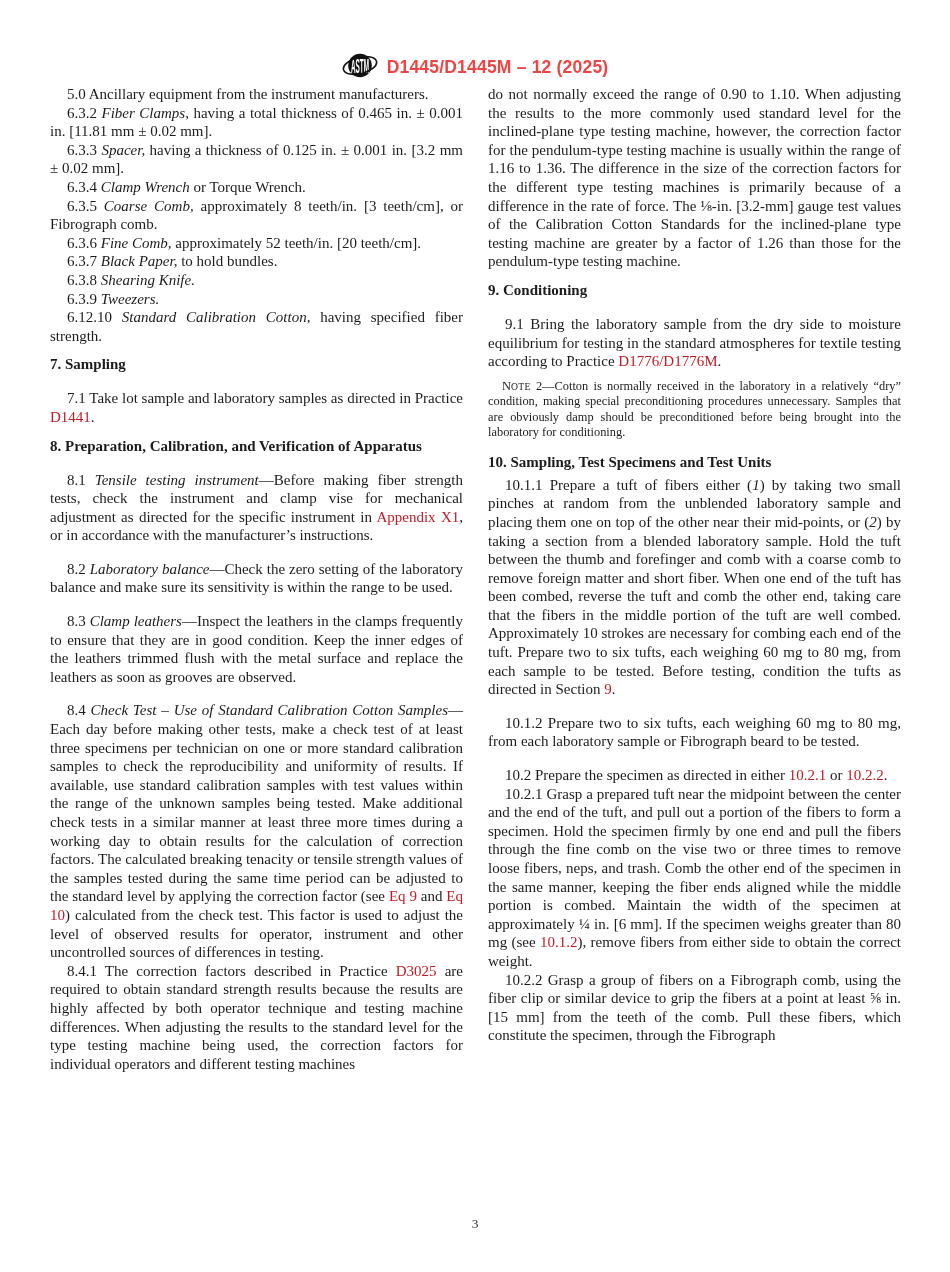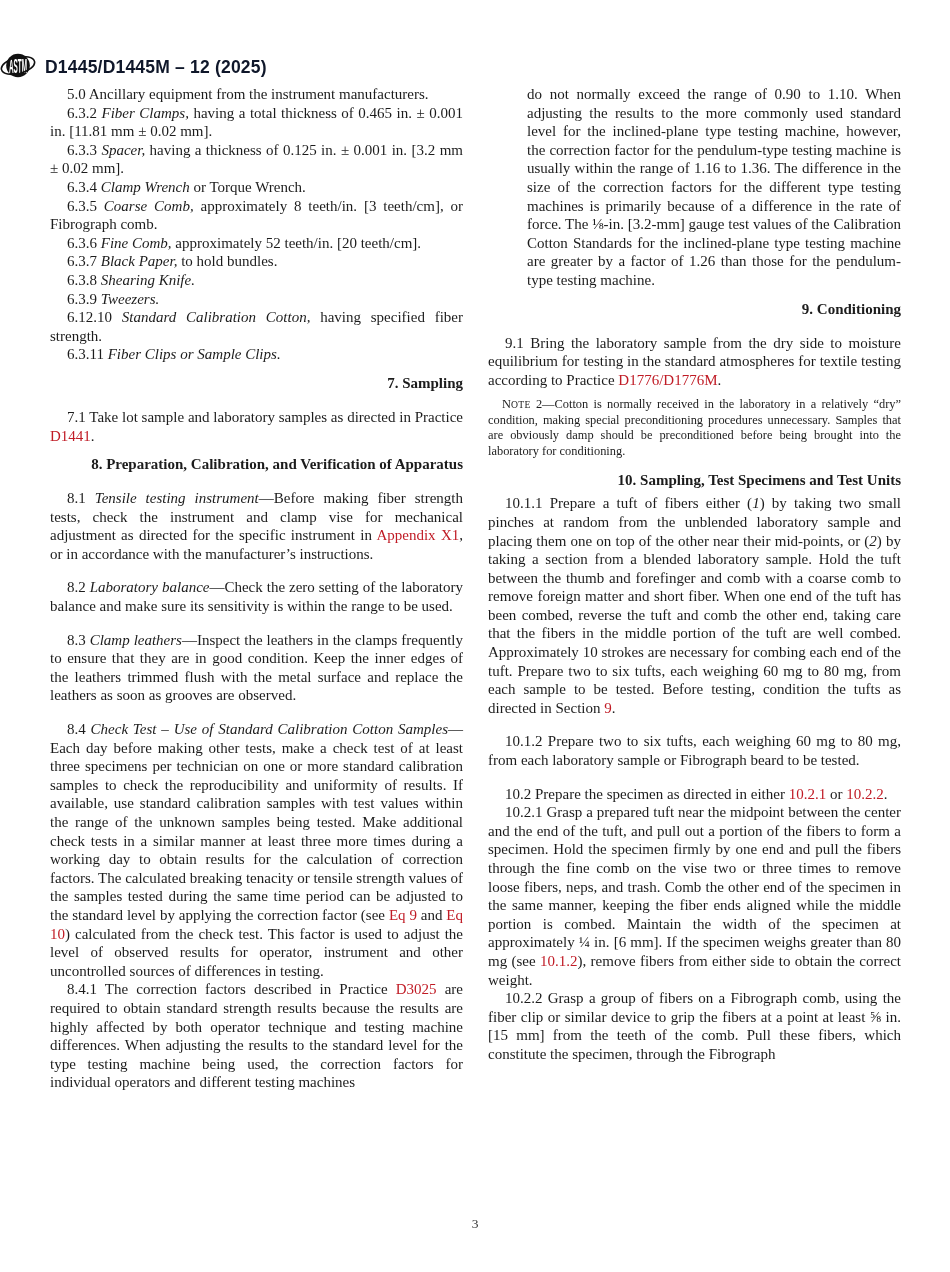--- a/index.html
+++ b/index.html
@@ -8,45 +8,45 @@
   body {
     width: 950px; height: 1272px;
     background: #ffffff;
     color: var(--ink);
     font-family: "Liberation Serif", serif;
     position: relative;
     overflow: hidden;
   }
   .page-header {
     position: absolute; top: 50px; left: 0; width: 100%;
-    display: flex; align-items: center; gap: 9px;
+    display: flex; justify-content: center; align-items: center; gap: 9px;
   }
   .doc-title {
     font-family: "Liberation Sans", sans-serif;
     font-weight: bold; font-size: 17.5px; letter-spacing: 0.2px;
-    color: #0f172a;
+    color: #ef4444;
   }
   .logo { display: inline-block; }
   .columns {
     position: absolute; top: 85px; left: 50px; width: 851px;
     display: flex; gap: 25px;
   }
   .col {
     width: 413px; flex: 0 0 413px;
     font-size: 15px; line-height: 18.6px;
     text-align: justify;
     hyphens: auto;
   }
   .blk { margin: 0; }
   h2.blk {
-    font-size: 15px; font-weight: bold; text-align: right;
+    font-size: 15px; font-weight: bold; text-align: left;
     margin: 10px 0 4px 0; line-height: 19px;
   }
   p.p { text-indent: 17px; }
-  p.pc { text-indent: 0; margin-left: 39px; }
+  p.pc { text-indent: 0; }
   p.sp { margin-top: 15px; }
   p.note {
     font-size: 12.4px; line-height: 15.5px;
     margin-top: 8px; margin-bottom: 12px;
     text-indent: 14px;
   }
   .run-i { font-style: italic; }
   .run-l { color: var(--link); }
   .run-nc { font-size: 0.78em; letter-spacing: 0.3px; }
   .page-footer {
@@ -73,21 +73,20 @@
       <p class="blk p"><span>5.0 Ancillary equipment from the instrument manufacturers.</span></p>
       <p class="blk p"><span>6.3.2 </span><span class="run-i">Fiber Clamps,</span><span> having a total thickness of 0.465 in. ± 0.001 in. [11.81 mm ± 0.02 mm].</span></p>
       <p class="blk p"><span>6.3.3 </span><span class="run-i">Spacer,</span><span> having a thickness of 0.125 in. ± 0.001 in. [3.2 mm ± 0.02 mm].</span></p>
       <p class="blk p"><span>6.3.4 </span><span class="run-i">Clamp Wrench</span><span> or Torque Wrench.</span></p>
       <p class="blk p"><span>6.3.5 </span><span class="run-i">Coarse Comb,</span><span> approximately 8 teeth/in. [3 teeth/cm], or Fibrograph comb.</span></p>
       <p class="blk p"><span>6.3.6 </span><span class="run-i">Fine Comb,</span><span> approximately 52 teeth/in. [20 teeth/cm].</span></p>
       <p class="blk p"><span>6.3.7 </span><span class="run-i">Black Paper,</span><span> to hold bundles.</span></p>
       <p class="blk p"><span>6.3.8 </span><span class="run-i">Shearing Knife.</span></p>
       <p class="blk p"><span>6.3.9 </span><span class="run-i">Tweezers.</span></p>
       <p class="blk p"><span>6.12.10 </span><span class="run-i">Standard Calibration Cotton,</span><span> having specified fiber strength.</span></p>
-      <p class="blk p"><span>6.3.11 </span><span class="run-i">Fiber Clips or Sample Clips.</span></p>
       <h2 class="blk "><span>7. Sampling</span></h2>
       <p class="blk p sp"><span>7.1 Take lot sample and laboratory samples as directed in Practice </span><span class="run-l">D1441</span><span>.</span></p>
       <h2 class="blk "><span>8. Preparation, Calibration, and Verification of Apparatus</span></h2>
       <p class="blk p sp"><span>8.1 </span><span class="run-i">Tensile testing instrument</span><span>—Before making fiber strength tests, check the instrument and clamp vise for mechanical adjustment as directed for the specific instrument in </span><span class="run-l">Appendix X1</span><span>, or in accordance with the manufacturer’s instructions.</span></p>
       <p class="blk p sp"><span>8.2 </span><span class="run-i">Laboratory balance</span><span>—Check the zero setting of the laboratory balance and make sure its sensitivity is within the range to be used.</span></p>
       <p class="blk p sp"><span>8.3 </span><span class="run-i">Clamp leathers</span><span>—Inspect the leathers in the clamps frequently to ensure that they are in good condition. Keep the inner edges of the leathers trimmed flush with the metal surface and replace the leathers as soon as grooves are observed.</span></p>
       <p class="blk p sp"><span>8.4 </span><span class="run-i">Check Test – Use of Standard Calibration Cotton Samples</span><span>—Each day before making other tests, make a check test of at least three specimens per technician on one or more standard calibration samples to check the reproducibility and uniformity of results. If available, use standard calibration samples with test values within the range of the unknown samples being tested. Make additional check tests in a similar manner at least three more times during a working day to obtain results for the calculation of correction factors. The calculated breaking tenacity or tensile strength values of the samples tested during the same time period can be adjusted to the standard level by applying the correction factor (see </span><span class="run-l">Eq 9</span><span> and </span><span class="run-l">Eq 10</span><span>) calculated from the check test. This factor is used to adjust the level of observed results for operator, instrument and other uncontrolled sources of differences in testing.</span></p>
       <p class="blk p"><span>8.4.1 The correction factors described in Practice </span><span class="run-l">D3025</span><span> are required to obtain standard strength results because the results are highly affected by both operator technique and testing machine differences. When adjusting the results to the standard level for the type testing machine being used, the correction factors for individual operators and different testing machines</span></p>
     </div>
   <div class="col">

